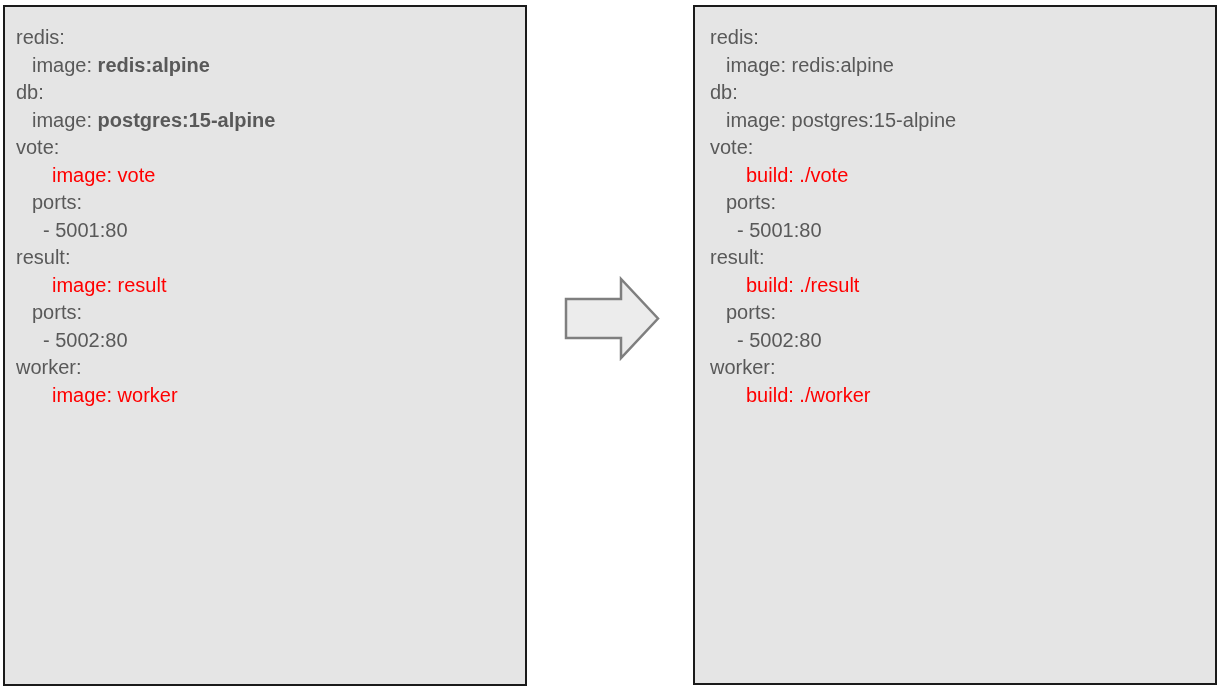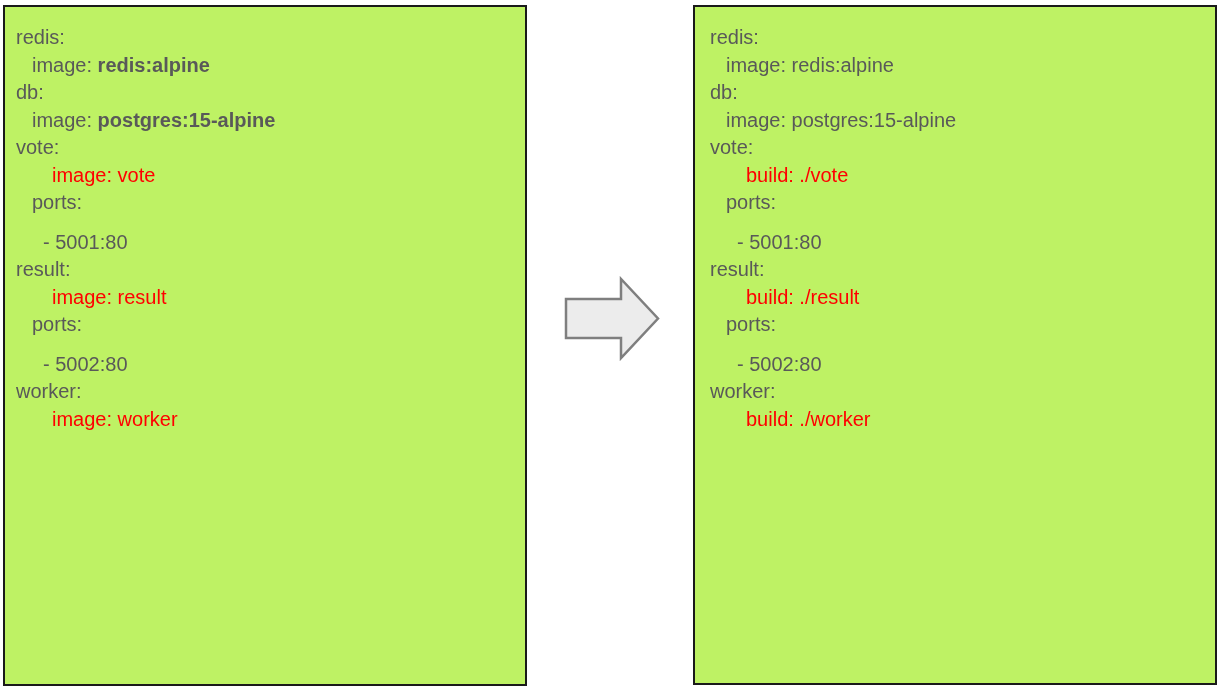--- a/index.html
+++ b/index.html
@@ -13,34 +13,34 @@
   html, body {
     width: 1222px;
     height: 691px;
     background: #ffffff;
     font-family: "Liberation Sans", sans-serif;
     overflow: hidden;
     position: relative;
   }
   .code-box {
     position: absolute;
-    background: #bef264;
+    background: #e5e5e5;
     border: 2px solid var(--box-border);
     padding: 17px 10px 10px 11px;
     font-size: 20px;
     line-height: 27.5px;
     color: var(--gray);
     white-space: pre;
   }
   .code-box.left  { left: 3px;   top: 5px; width: 524px; height: 681px; }
   .code-box.right { left: 693px; top: 5px; width: 524px; height: 680px; padding-left: 15px; }
   .yaml-line { min-height: 27.5px; }
   .indent-0 { padding-left: 0; }
   .indent-1 { padding-left: 16px; }
-  .indent-2 { padding-left: 27px; margin-top: 12px; }
+  .indent-2 { padding-left: 27px; }
   .seg-gray      { color: var(--gray); }
   .seg-gray-bold { color: var(--gray); font-weight: bold; }
   .seg-red       { color: var(--red); margin-left: 20px; }
   .arrow-wrap {
     position: absolute;
     left: 564px;
     top: 276px;
     width: 97px;
     height: 86px;
   }

